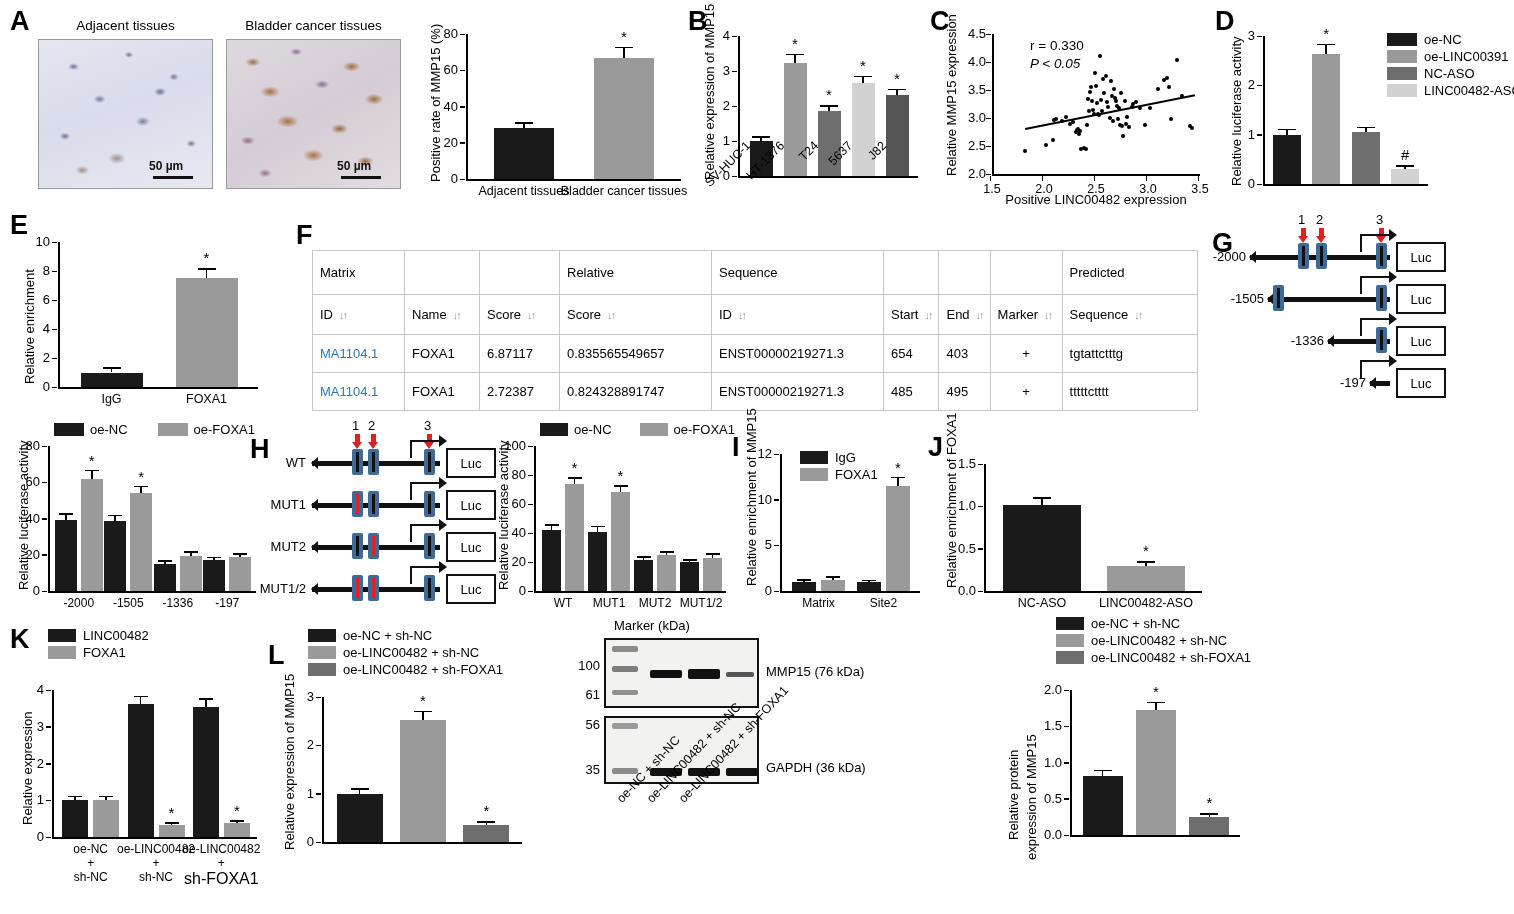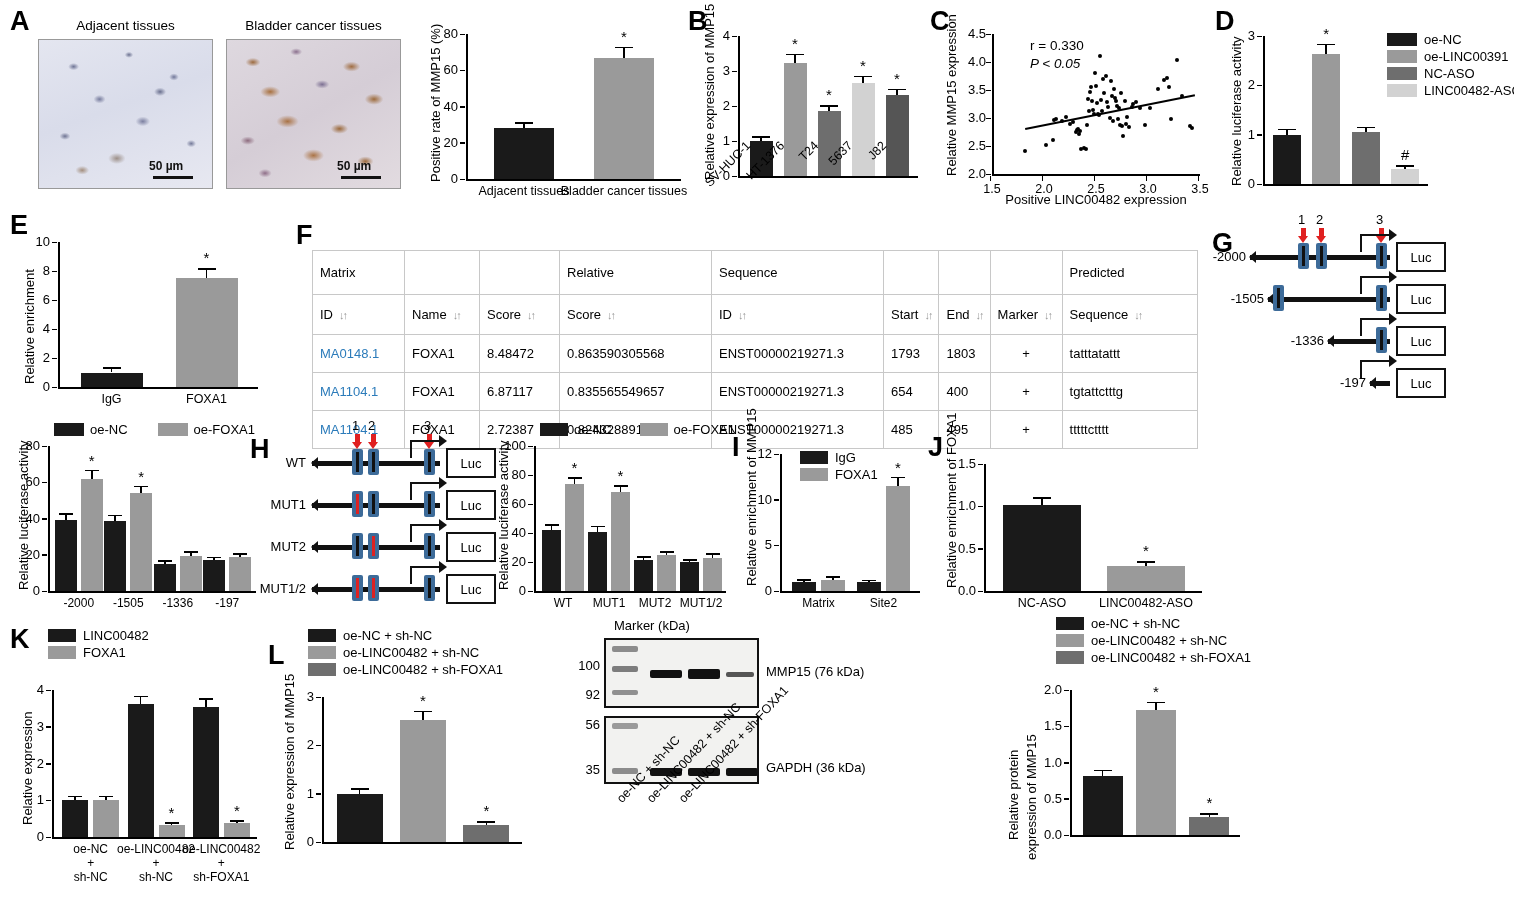--- a/index.html
+++ b/index.html
@@ -424,38 +424,27 @@
           <td style="height:40px;"><span>Name</span><span class="sortico">↓↑</span></td>
           <td style="height:40px;"><span>Score</span><span class="sortico">↓↑</span></td>
           <td style="height:40px;"><span>Score</span><span class="sortico">↓↑</span></td>
           <td style="height:40px;"><span>ID</span><span class="sortico">↓↑</span></td>
           <td style="height:40px;"><span>Start</span><span class="sortico">↓↑</span></td>
           <td style="height:40px;"><span>End</span><span class="sortico">↓↑</span></td>
           <td style="height:40px;"><span>Marker</span><span class="sortico">↓↑</span></td>
           <td style="height:40px;"><span>Sequence</span><span class="sortico">↓↑</span></td>
         </tr>
         <tr>
-          <td class="idcell" style="height:38px;">MA0148.1</td>
-          <td style="height:38px;">FOXA1</td>
-          <td style="height:38px;">8.48472</td>
-          <td style="height:38px;">0.863590305568</td>
-          <td style="height:38px;">ENST00000219271.3</td>
-          <td style="height:38px;">1793</td>
-          <td style="height:38px;">1803</td>
-          <td style="height:38px;text-align:center;">+</td>
-          <td style="height:38px;">tatttatattt</td>
-        </tr>
-        <tr>
           <td class="idcell" style="height:38px;">MA1104.1</td>
           <td style="height:38px;">FOXA1</td>
           <td style="height:38px;">6.87117</td>
           <td style="height:38px;">0.835565549657</td>
           <td style="height:38px;">ENST00000219271.3</td>
           <td style="height:38px;">654</td>
-          <td style="height:38px;">400</td>
+          <td style="height:38px;">403</td>
           <td style="height:38px;text-align:center;">+</td>
           <td style="height:38px;">tgtattctttg</td>
         </tr>
         <tr>
           <td class="idcell" style="height:38px;">MA1104.1</td>
           <td style="height:38px;">FOXA1</td>
           <td style="height:38px;">2.72387</td>
           <td style="height:38px;">0.824328891747</td>
           <td style="height:38px;">ENST00000219271.3</td>
           <td style="height:38px;">485</td>
@@ -849,21 +838,21 @@
         <div class="xtick" style="left:103px;top:250px;width:90px;font-size:12px;">sh-NC</div>
         <div class="bar" style="left:184.83333333333331px;top:86.5375px;width:26px;height:130.4625px;background:#1a1a1a;"></div>
         <div class="errbar" style="left:197.0333333333333px;top:78.45249999999999px;height:8.085px;"></div>
         <div class="errcap" style="left:190.83333333333331px;top:78.45249999999999px;width:14px;"></div>
         <div class="bar" style="left:215.83333333333331px;top:203.035px;width:26px;height:13.965px;background:#9a9a9a;"></div>
         <div class="errbar" style="left:228.0333333333333px;top:200.095px;height:2.94px;"></div>
         <div class="errcap" style="left:221.83333333333331px;top:200.095px;width:14px;"></div>
         <div class="star" style="left:216.83333333333331px;top:183.095px;width:24px;">*</div>
         <div class="xtick" style="left:168.33333333333331px;top:222px;width:90px;font-size:12px;">oe-LINC00482</div>
         <div class="xtick" style="left:168.33333333333331px;top:236px;width:90px;font-size:12px;">+</div>
-        <div class="xtick" style="left:168.33333333333331px;top:250px;width:90px;font-size:12px;">sh-FOXA1</div>
+        <div class="xtick" style="left:168.33333333333331px;top:250px;width:90px;font-size:16px;">sh-FOXA1</div>
       </div>
     <div id="k-legend" style="position:absolute;left:40px;top:8px;">
         <div class="legend-row">
           <span class="legend-swatch" style="background:#1a1a1a;width:28px;height:13px;"></span>
           <span class="legend-text" style="font-size:13px;">LINC00482</span>
         </div>
         <div class="legend-row">
           <span class="legend-swatch" style="background:#9a9a9a;width:28px;height:13px;"></span>
           <span class="legend-text" style="font-size:13px;">FOXA1</span>
         </div>
@@ -922,21 +911,21 @@
 
   <div class="blotbox" style="left:32px;top:20px;width:155px;height:70px;">
     <div class="band" style="left:6px;top:6px;width:26px;height:6px;background:#8c8c8c;"></div>
     <div class="band" style="left:6px;top:26px;width:26px;height:6px;background:#7d7d7d;"></div>
     <div class="band" style="left:6px;top:50px;width:26px;height:5px;background:#909090;"></div>
     <div class="band" style="left:44px;top:30px;width:32px;height:8px;"></div>
     <div class="band" style="left:82px;top:29px;width:32px;height:10px;"></div>
     <div class="band" style="left:120px;top:32px;width:28px;height:5px;background:#555;"></div>
   </div>
   <div class="ytick" style="left:0px;top:40px;width:28px;">100</div>
-  <div class="ytick" style="left:0px;top:69px;width:28px;">92</div>
+  <div class="ytick" style="left:0px;top:69px;width:28px;">61</div>
   <div style="position:absolute;left:194px;top:46px;font-size:13px;">MMP15 (76 kDa)</div>
 
   <div class="blotbox" style="left:32px;top:98px;width:155px;height:68px;">
     <div class="band" style="left:6px;top:5px;width:26px;height:6px;background:#9a9a9a;"></div>
     <div class="band" style="left:6px;top:50px;width:26px;height:6px;background:#8c8c8c;"></div>
     <div class="band" style="left:44px;top:50px;width:32px;height:8px;"></div>
     <div class="band" style="left:82px;top:50px;width:32px;height:8px;"></div>
     <div class="band" style="left:120px;top:50px;width:32px;height:8px;"></div>
   </div>
   <div class="ytick" style="left:0px;top:99px;width:28px;">56</div>

